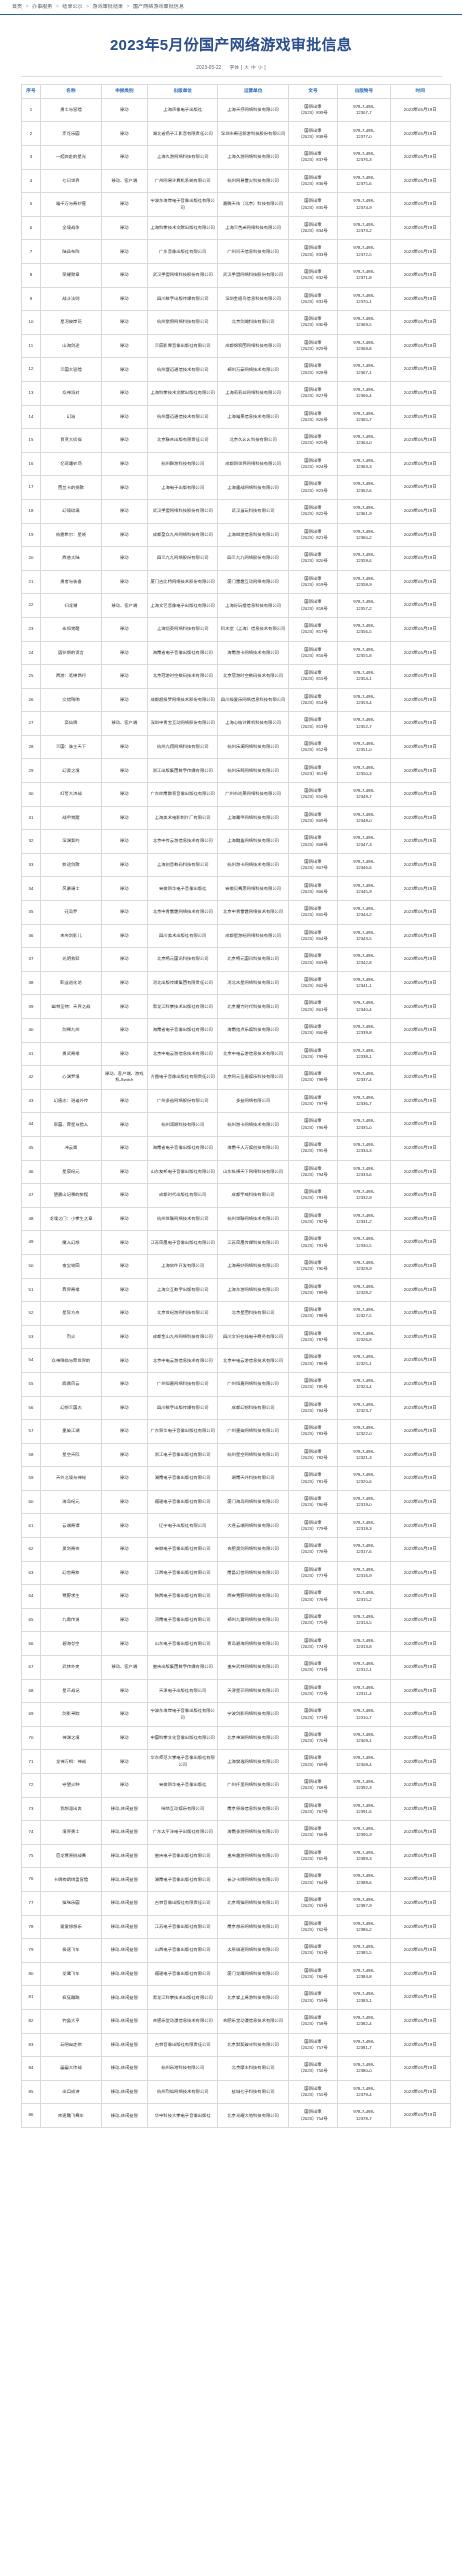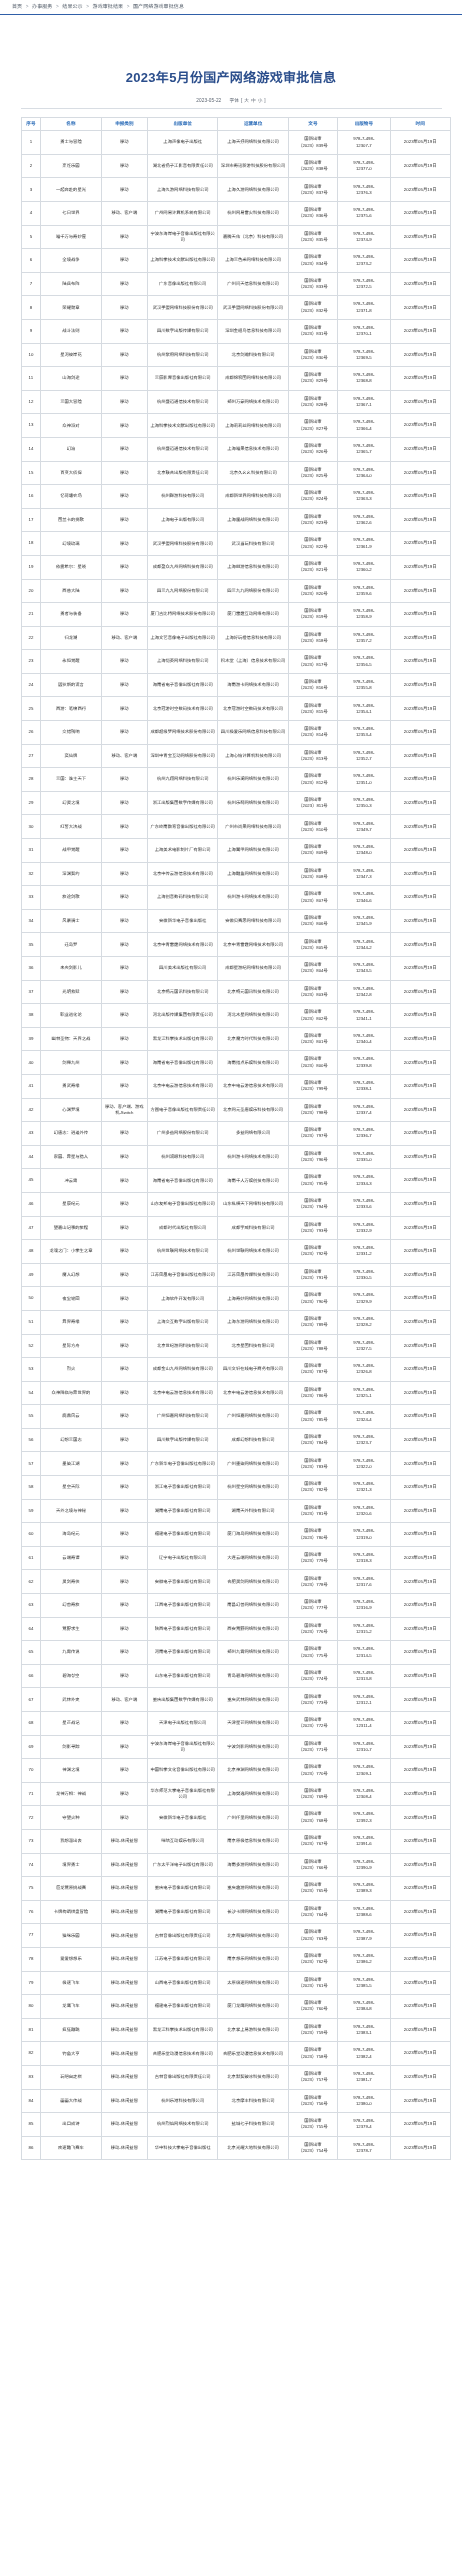--- a/index.html
+++ b/index.html
@@ -46,26 +46,25 @@
     width: 462px;
     margin: 1.3px 0 0 0;
   }
 
   
   .title-wrap {
     padding-top: 20px;
     text-align: center;
   }
   .page-title {
-    font-size: 13px;
+    font-size: 15px;
     color: #2b4e8c;
     font-weight: bold;
     letter-spacing: 0.3px;
     line-height: 1.3;
-    margin-top: 35px;
   }
   .meta-line {
     margin-top: 9.4px;
     text-align: center;
     font-size: 4.7px;
     color: #5b6470;
     letter-spacing: 0.1px;
   }
   .meta-line .pubdate { margin-right: 6.7px; }
   .meta-line .fontlabel { margin-right: 0.7px; }

